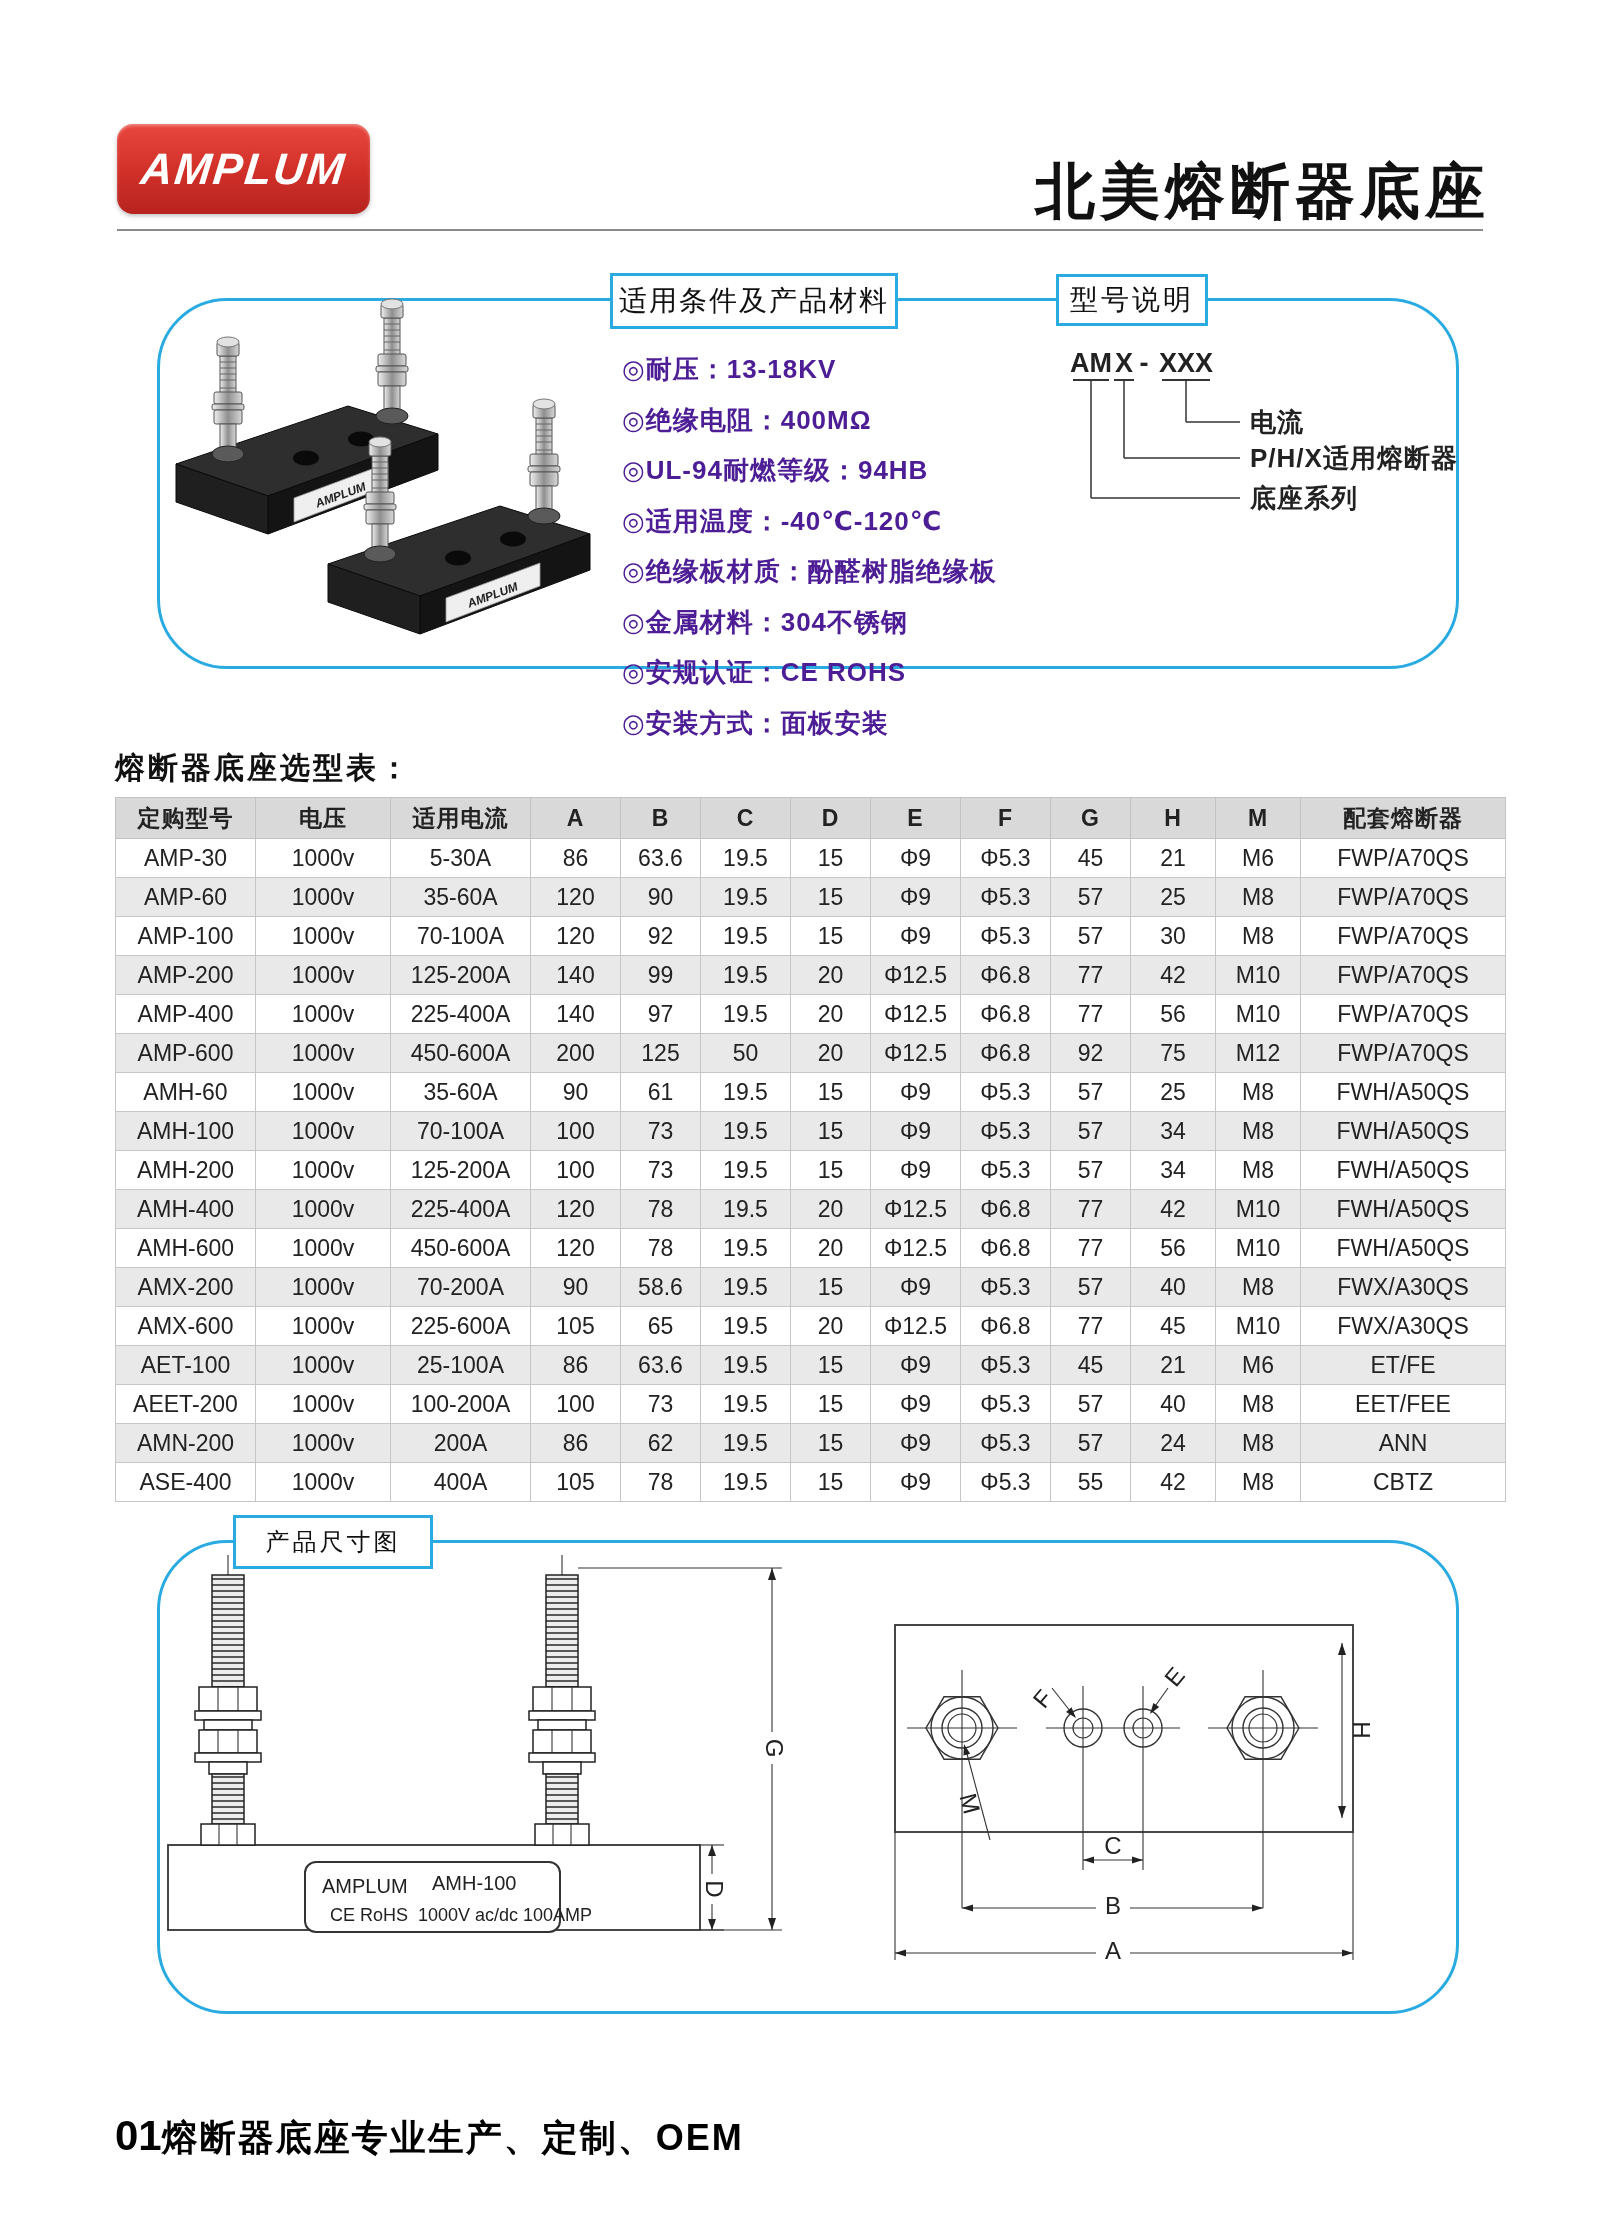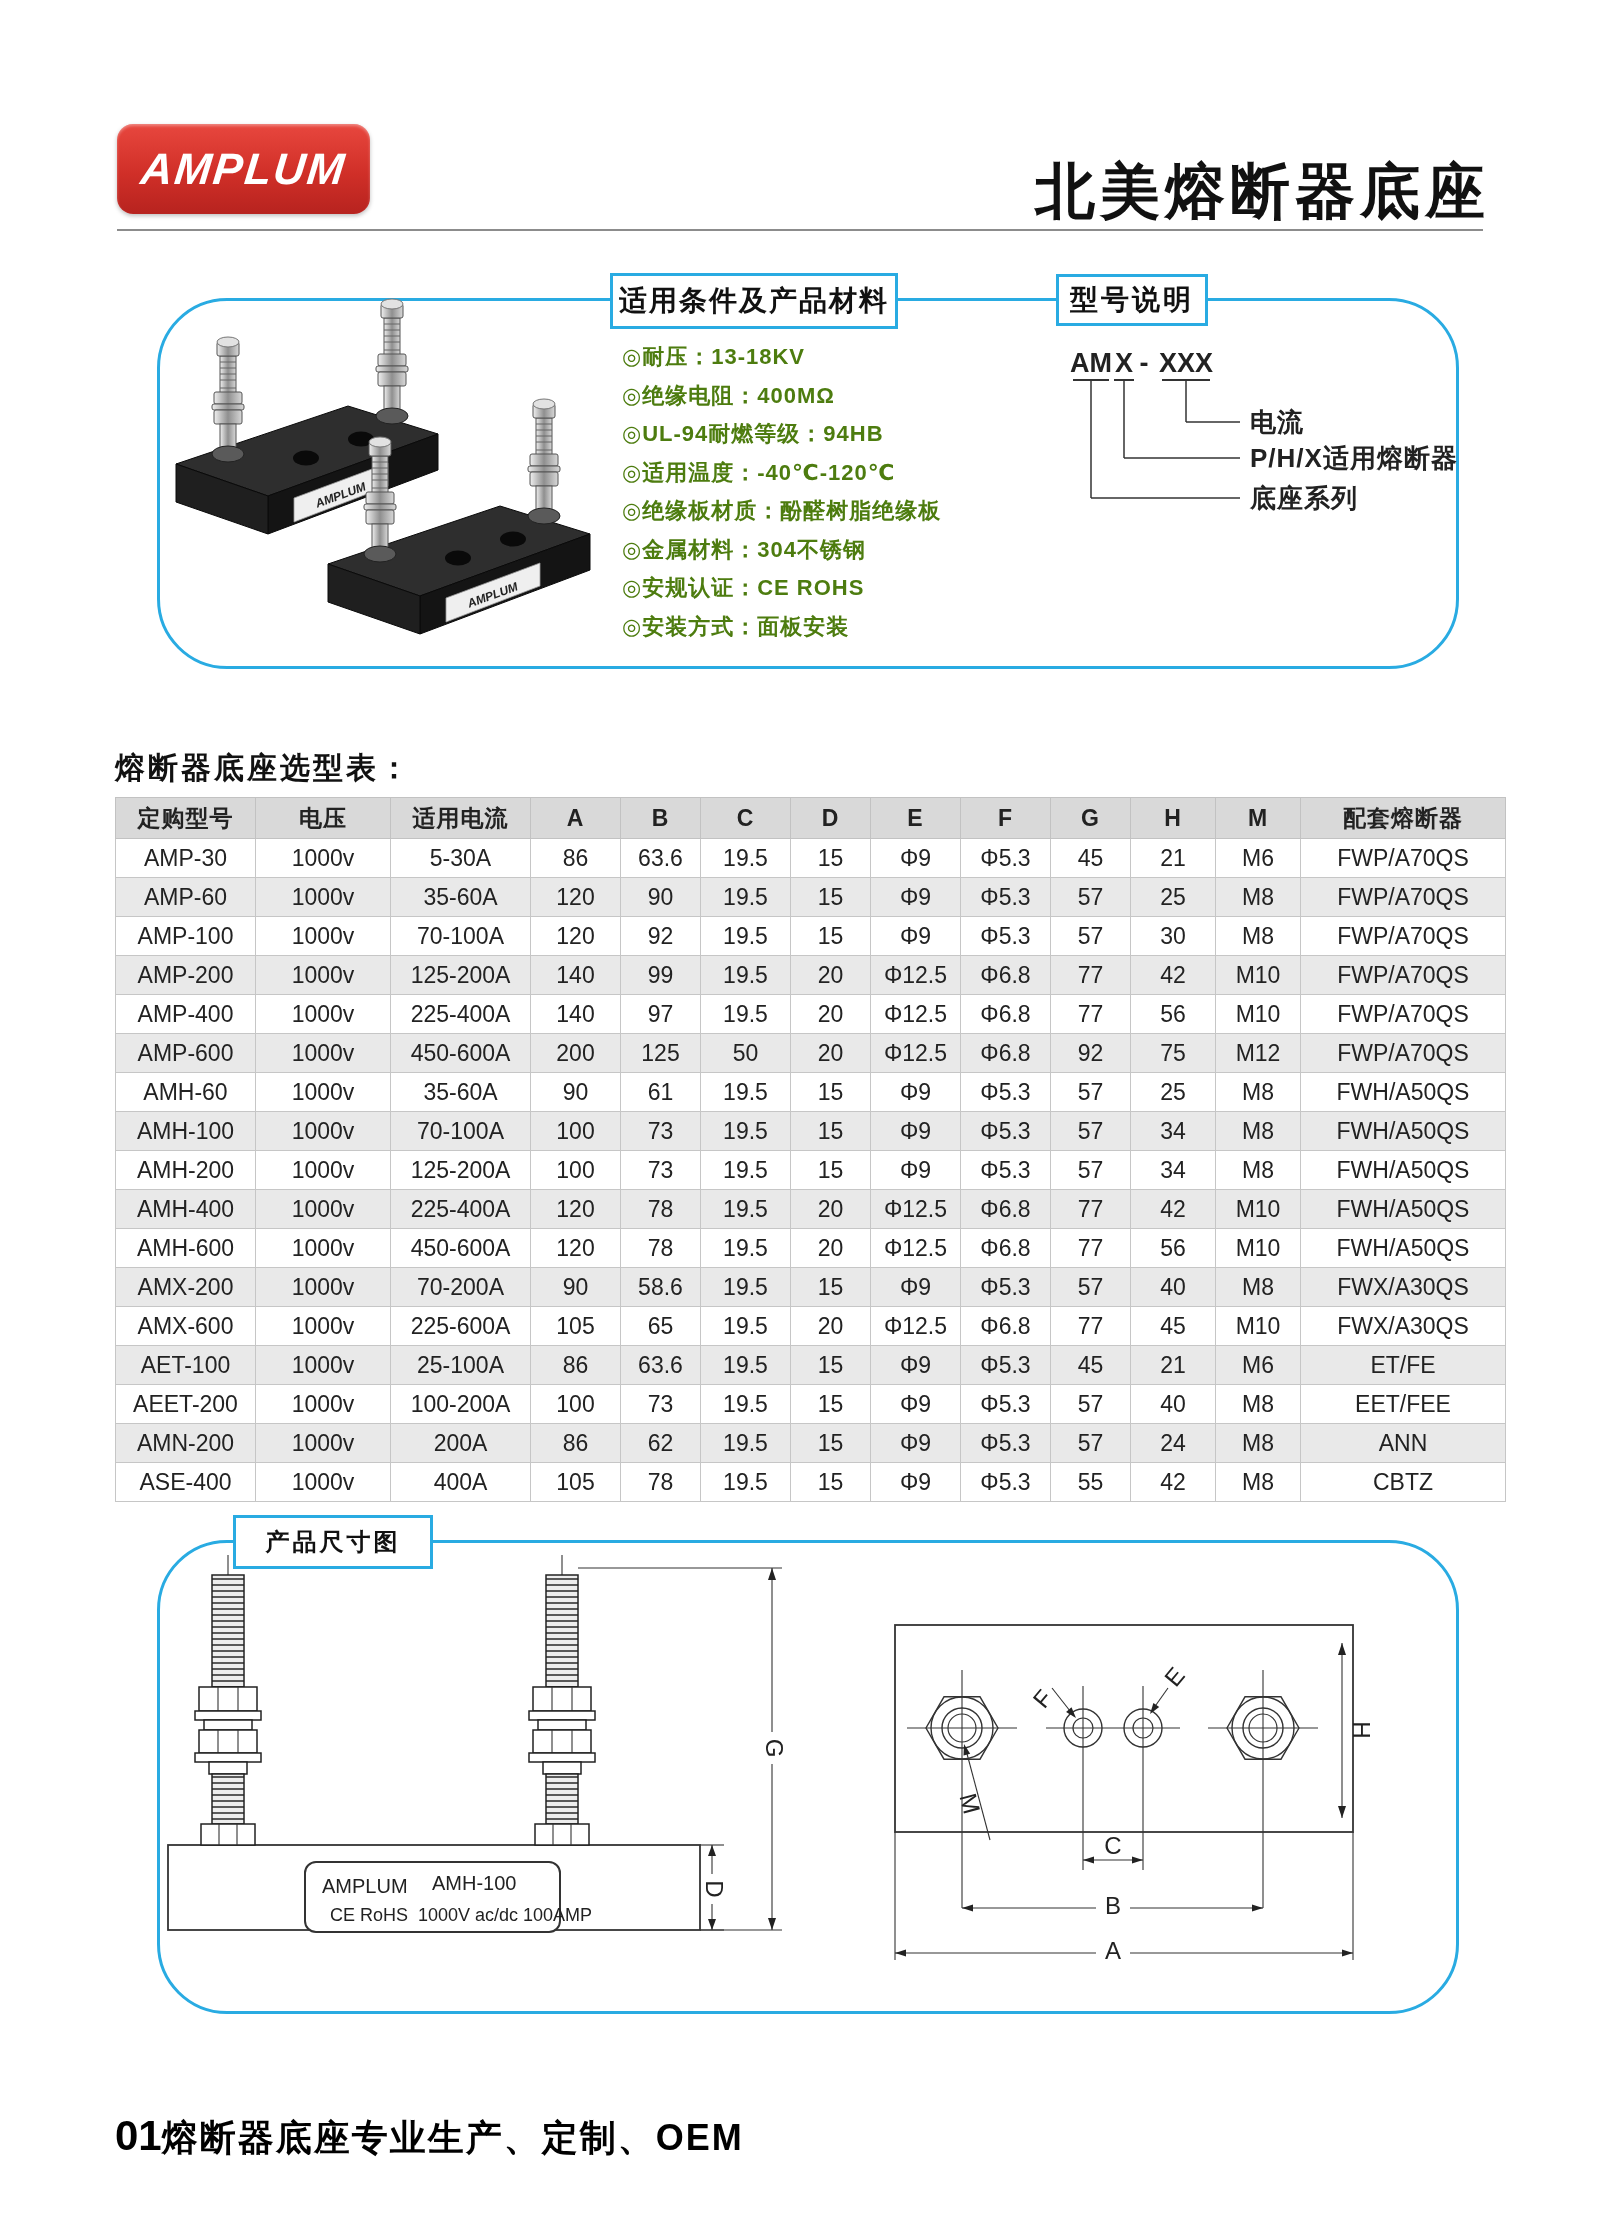--- a/index.html
+++ b/index.html
@@ -16,28 +16,28 @@
     box-shadow:inset 0 2px 3px rgba(255,255,255,.35),0 2px 4px rgba(0,0,0,.25);}
   .logo span{color:#fff;font-style:italic;font-weight:bold;font-size:44px;letter-spacing:2px;transform:skewX(-6deg);}
   .page-title{right:132px;top:152px;font-size:60px;font-weight:bold;letter-spacing:5px;color:#111;white-space:nowrap;}
   .header-rule{left:117px;top:229px;width:1366px;height:2px;background:#8c8c8c;}
 
   
   .bluebox{border:3px solid #29abe2;border-radius:70px;position:absolute;background:#fff;}
   #cont1{left:157px;top:298px;width:1296px;height:365px;}
   #cont2{left:157px;top:1540px;width:1296px;height:468px;}
   .tabbox{position:absolute;background:#fff;border:3px solid #29abe2;display:flex;align-items:center;justify-content:center;
-    font-weight:bold;color:#111;z-index:3;white-space:nowrap;}
+    font-weight:normal;color:#111;z-index:3;white-space:nowrap;}
   #tab1{left:610px;top:273px;width:282px;height:50px;font-size:28px;letter-spacing:2px;}
   #tab2{left:1056px;top:274px;width:146px;height:46px;font-size:28px;letter-spacing:3px;}
   #tab3{left:233px;top:1515px;width:194px;height:48px;font-size:24px;letter-spacing:3px;}
 
   
   #specs{left:622px;top:338px;width:450px;z-index:2;}
-  .spec-line{font-size:22px;font-weight:bold;line-height:38.5px;letter-spacing:1px;white-space:nowrap;color:#4d7c0f;}
+  .spec-line{font-size:26px;font-weight:bold;line-height:38.5px;letter-spacing:1px;white-space:nowrap;color:#4c1d95;margin-top:12px;}
 
   
   svg{position:absolute;overflow:visible;}
   svg text{font-family:"Liberation Sans","DejaVu Sans",sans-serif;fill:#222;}
   .dline{stroke:#333;stroke-width:2;fill:none;}
   .tline{stroke:#333;stroke-width:1.5;fill:none;}
   .thin{stroke:#333;stroke-width:1.1;fill:none;}
   .part{stroke:#222;stroke-width:1.5;fill:#fff;}
   .arrow{fill:#222;stroke:none;}
   .mtxt{font-size:27px;font-weight:bold;}

